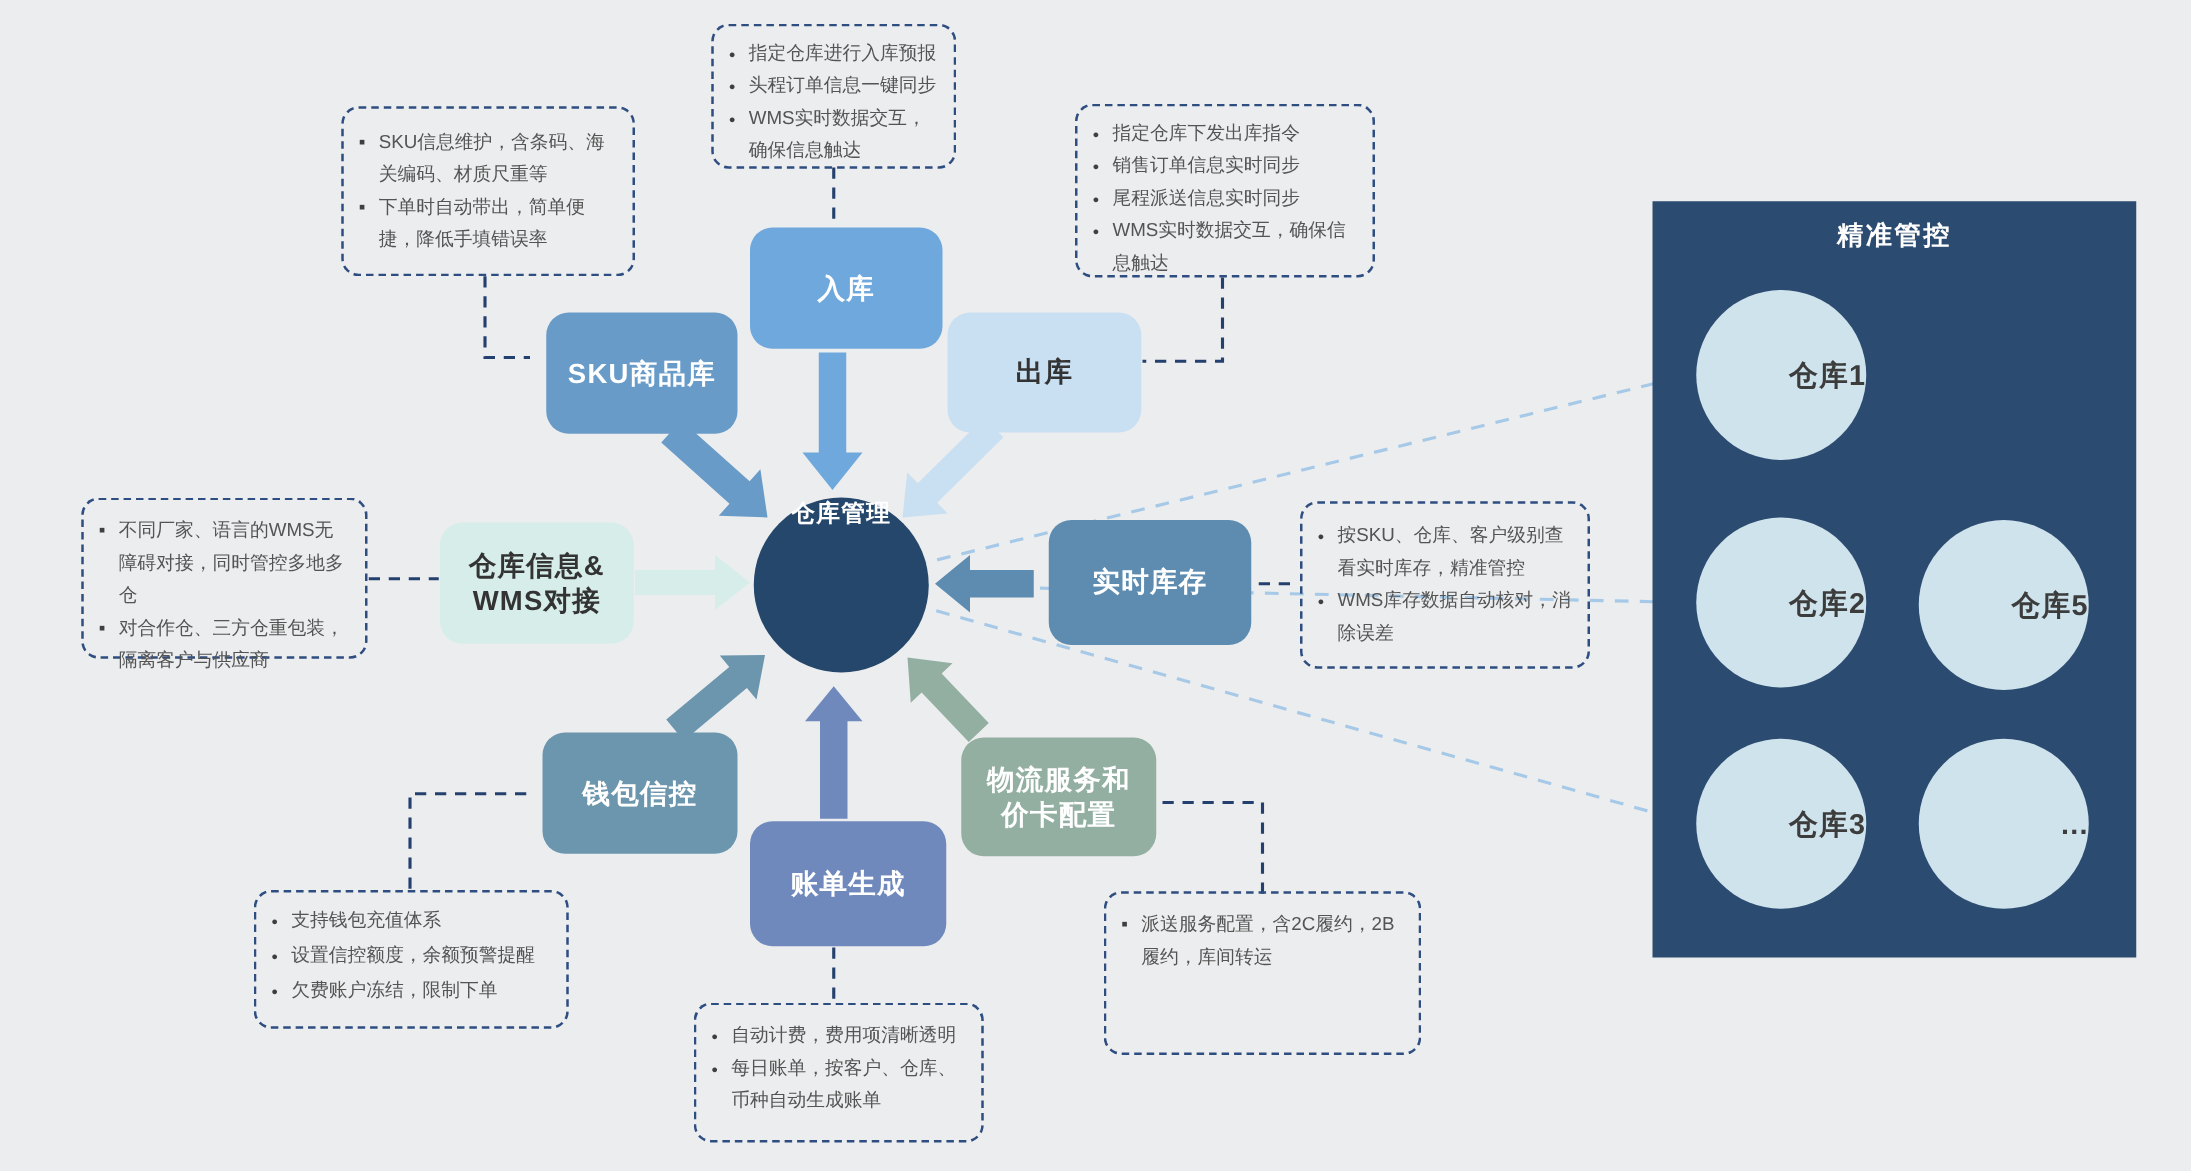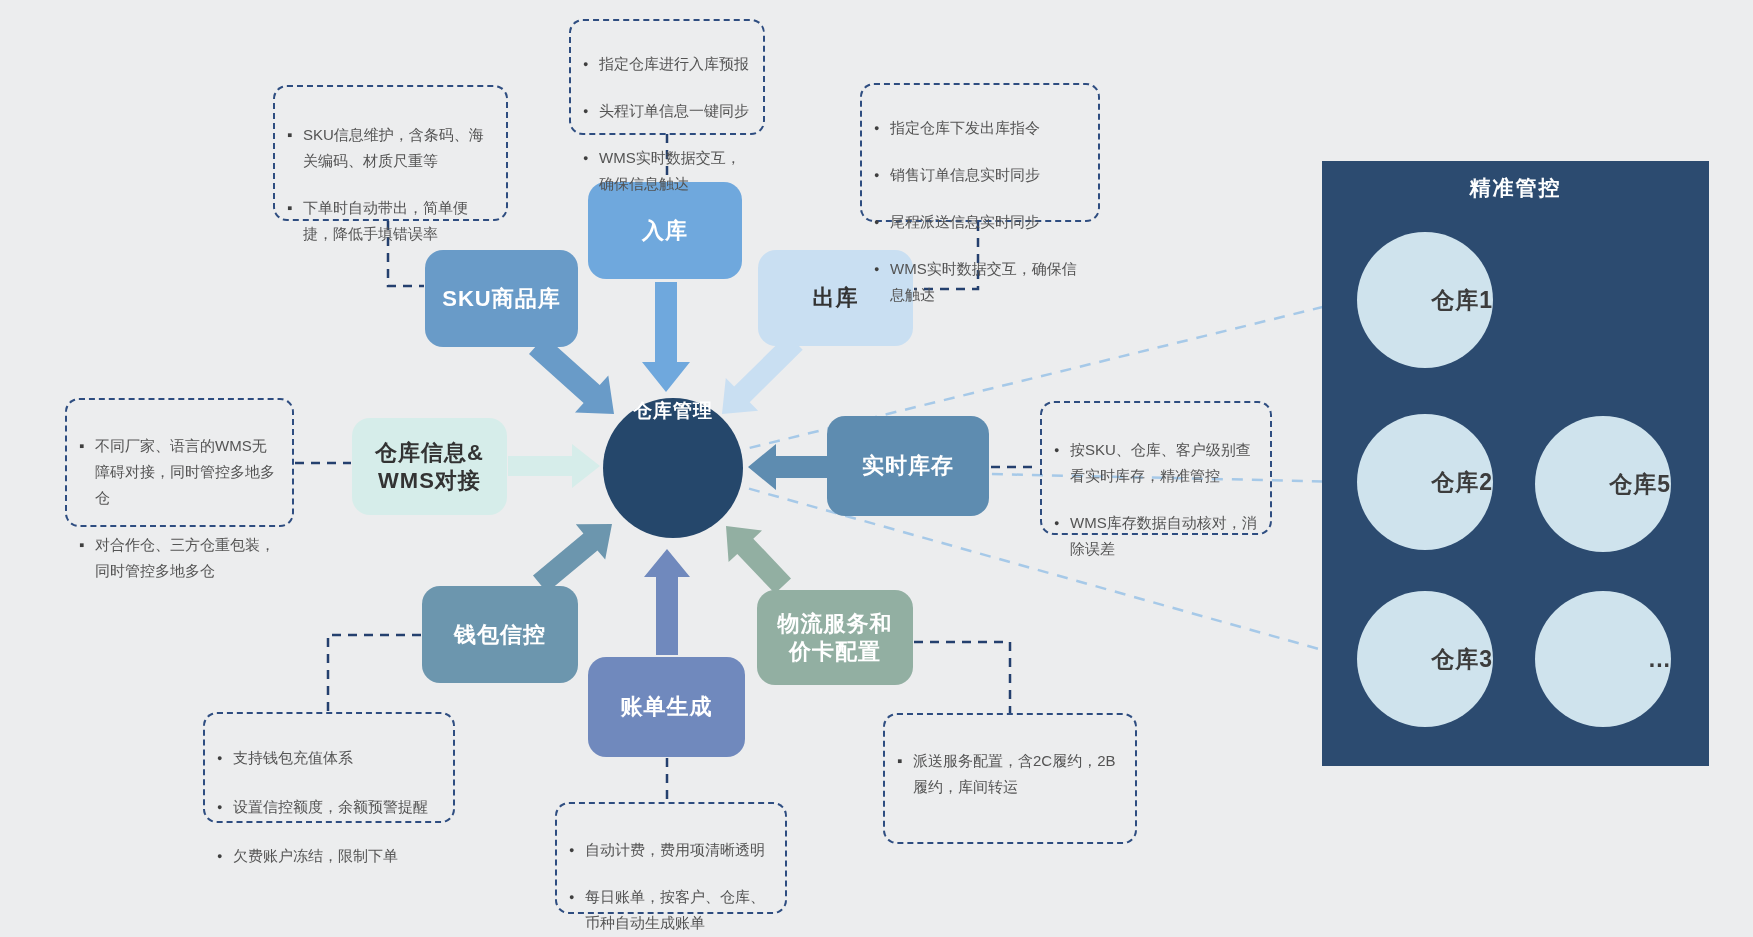--- a/index.html
+++ b/index.html
@@ -9,36 +9,36 @@
     font-family:"Liberation Sans","DejaVu Sans",sans-serif;
   }
   svg.links{position:absolute;left:0;top:0;width:1753px;height:937px;pointer-events:none;}
 
   
   .node{
     position:absolute;border-radius:18px;display:flex;flex-direction:column;
     align-items:center;justify-content:center;text-align:center;
     font-weight:bold;font-size:22px;line-height:1.25;letter-spacing:1px;
   }
-  .node.light-text{color:var(--c-node-text-light);}
+  .node.light-text{color:var(--c-node-text-light);margin-left:12px;}
   .node.dark-text{color:var(--c-node-text-dark);}
 
   .center-circle{
     position:absolute;border-radius:50%;display:flex;align-items:flex-start;justify-content:center;
     background:var(--c-center);color:var(--c-node-text-light);
     font-weight:bold;font-size:19px;letter-spacing:1px;
   }
 
   
   .ann{
     position:absolute;border:2px dashed var(--c-dashed-border);border-radius:14px;
     padding:9px 12px;box-sizing:border-box;
     color:var(--c-annotation-text);font-size:15px;line-height:26px;
   }
-  .it{display:flex;margin-top:21px;}
+  .it{display:flex;}
   .it::before{flex:none;width:16px;color:#3f3f3f;}
   .it.round::before{content:"\25CF";font-size:9px;}
   .it.square::before{content:"\25AA";font-size:15px;}
 
   
   .panel{position:absolute;background:var(--c-panel);}
   .panel-title{
     text-align:center;color:#ffffff;font-weight:bold;font-size:21px;
     margin-top:13px;letter-spacing:2px;
   }
@@ -169,21 +169,21 @@
     <div class="it round">
         <span>WMS实时数据交互，确保信息触达</span>
       </div>
   </div>
 
   <div class="ann" style="left:65px;top:398px;width:229px;height:129px;padding-top:12px">
     <div class="it square">
         <span>不同厂家、语言的WMS无障碍对接，同时管控多地多仓</span>
       </div>
     <div class="it square">
-        <span>对合作仓、三方仓重包装，同时管控多地多仓</span>
+        <span>对合作仓、三方仓重包装，隔离客户与供应商</span>
       </div>
   </div>
 
   <div class="ann" style="left:1040px;top:401px;width:232px;height:134px;padding-top:13px">
     <div class="it round">
         <span>按SKU、仓库、客户级别查看实时库存，精准管控</span>
       </div>
     <div class="it round">
         <span>WMS库存数据自动核对，消除误差</span>
       </div>

